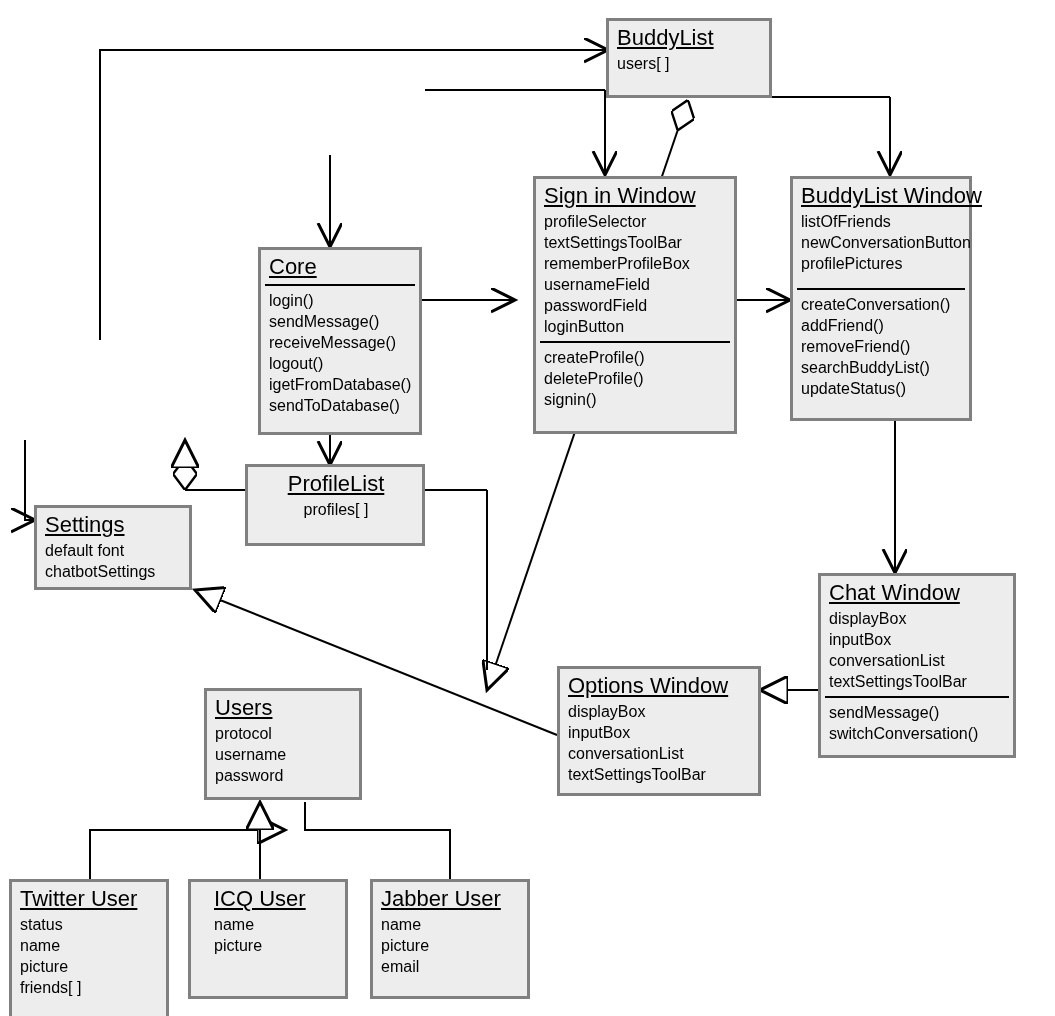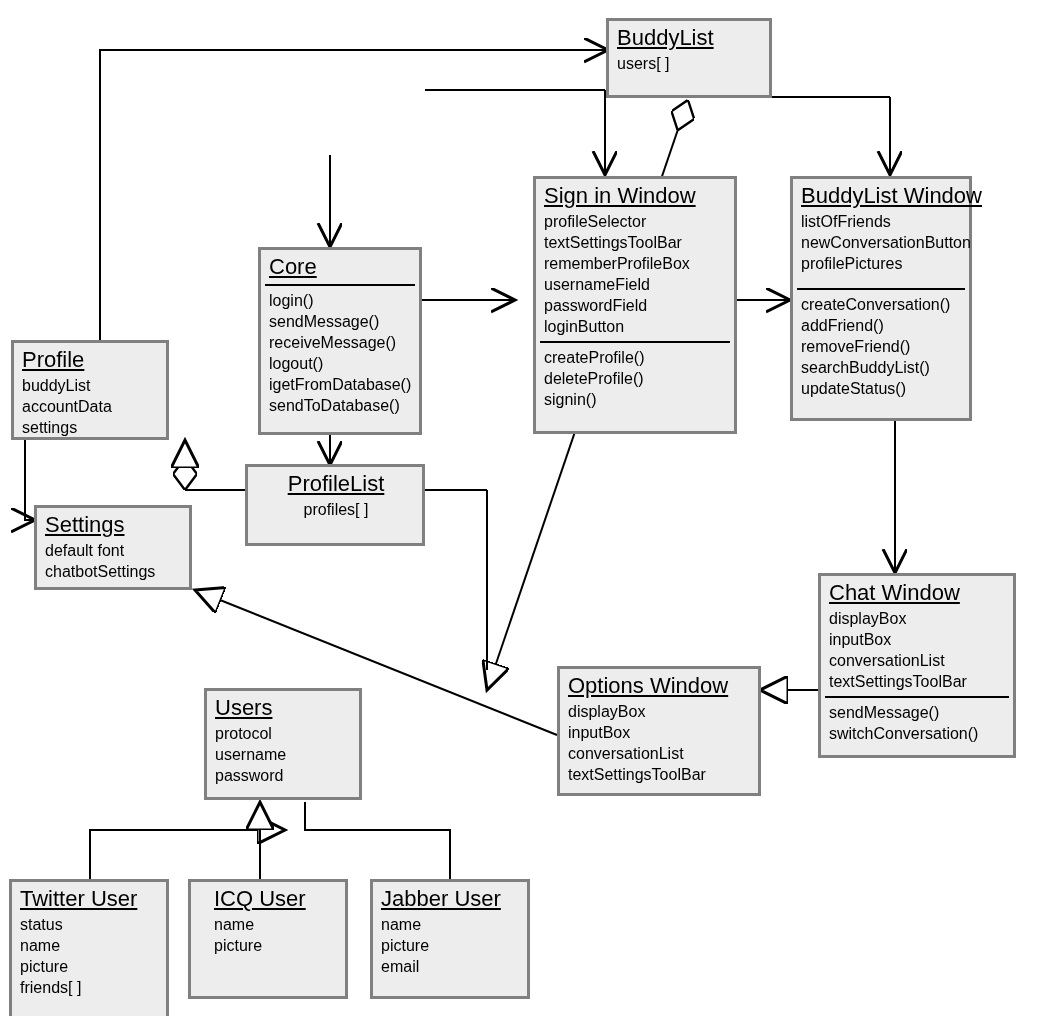--- a/index.html
+++ b/index.html
@@ -124,26 +124,20 @@
   <div class="title">Core</div>
   <div class="sep"></div>
   <div class="row">login()</div>
   <div class="row">sendMessage()</div>
   <div class="row">receiveMessage()</div>
   <div class="row">logout()</div>
   <div class="row">igetFromDatabase()</div>
   <div class="row">sendToDatabase()</div>
 </div>
 
-<div class="box" style="left:11px;top:340px;width:158px;height:100px;">
-  <div class="title">Profile</div>
-  <div class="row">buddyList</div>
-  <div class="row">accountData</div>
-  <div class="row">settings</div>
-</div>
 
 <div class="box" style="left:245px;top:464px;width:180px;height:82px;text-align:center;">
   <div class="title">ProfileList</div>
   <div class="row">profiles[ ]</div>
 </div>
 
 <div class="box" style="left:34px;top:505px;width:158px;height:85px;">
   <div class="title">Settings</div>
   <div class="row">default font</div>
   <div class="row">chatbotSettings</div>

